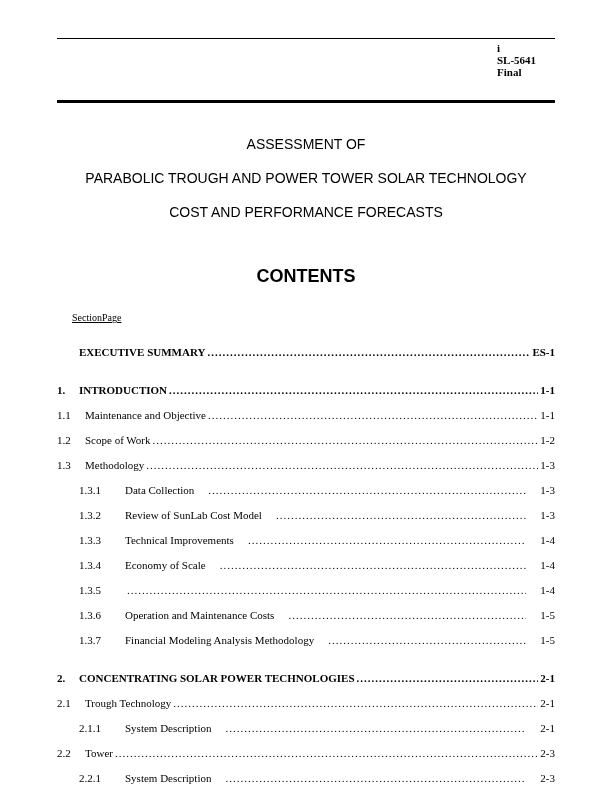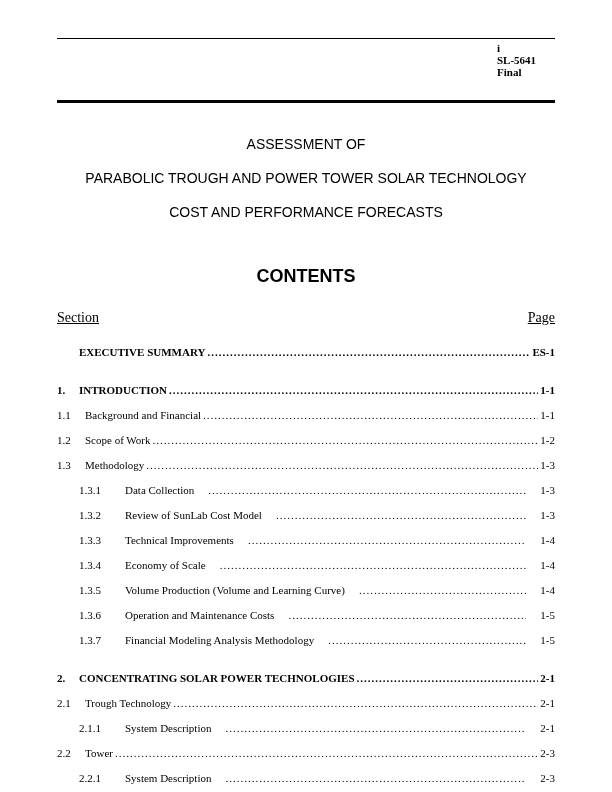--- a/index.html
+++ b/index.html
@@ -48,23 +48,24 @@
     margin-top: 38px;
     text-align: center;
     font-family: "Liberation Sans", sans-serif;
     font-weight: bold;
     font-size: 18px;
     line-height: 18px;
   }
   .col-header-row {
     margin-top: 26px;
     display: flex;
-    justify-content: space-between;
-    font-size: 14px;
+    justify-content: flex-start;
+    font-size: 10px;
     line-height: 14px;
+    margin-left: 15px;
   }
   .col-header-row span { text-decoration: underline; }
   .toc-list {
     margin-top: 16px;
     font-size: 11px;
   }
   .toc-row {
     display: flex;
     align-items: baseline;
     line-height: 21px;
@@ -130,21 +131,21 @@
 
   <div class="toc-row level-0 bold">
     <span class="toc-num">1.</span>
     <span class="toc-label">INTRODUCTION</span>
     <span class="toc-leader"></span>
     <span class="toc-page">1-1</span>
   </div>
 
   <div class="toc-row level-1">
     <span class="toc-num">1.1</span>
-    <span class="toc-label">Background and Financial</span>
+    <span class="toc-label">Maintenance and Objective</span>
     <span class="toc-leader"></span>
     <span class="toc-page">1-1</span>
   </div>
 
   <div class="toc-row level-1">
     <span class="toc-num">1.2</span>
     <span class="toc-label">Scope of Work</span>
     <span class="toc-leader"></span>
     <span class="toc-page">1-2</span>
   </div>
@@ -179,21 +180,20 @@
 
   <div class="toc-row level-2">
     <span class="toc-num">1.3.4</span>
     <span class="toc-label">Economy of Scale</span>
     <span class="toc-leader"></span>
     <span class="toc-page">1-4</span>
   </div>
 
   <div class="toc-row level-2">
     <span class="toc-num">1.3.5</span>
-    <span class="toc-label">Volume Production (Volume and Learning Curve)</span>
     <span class="toc-leader"></span>
     <span class="toc-page">1-4</span>
   </div>
 
   <div class="toc-row level-2">
     <span class="toc-num">1.3.6</span>
     <span class="toc-label">Operation and Maintenance Costs</span>
     <span class="toc-leader"></span>
     <span class="toc-page">1-5</span>
   </div>

